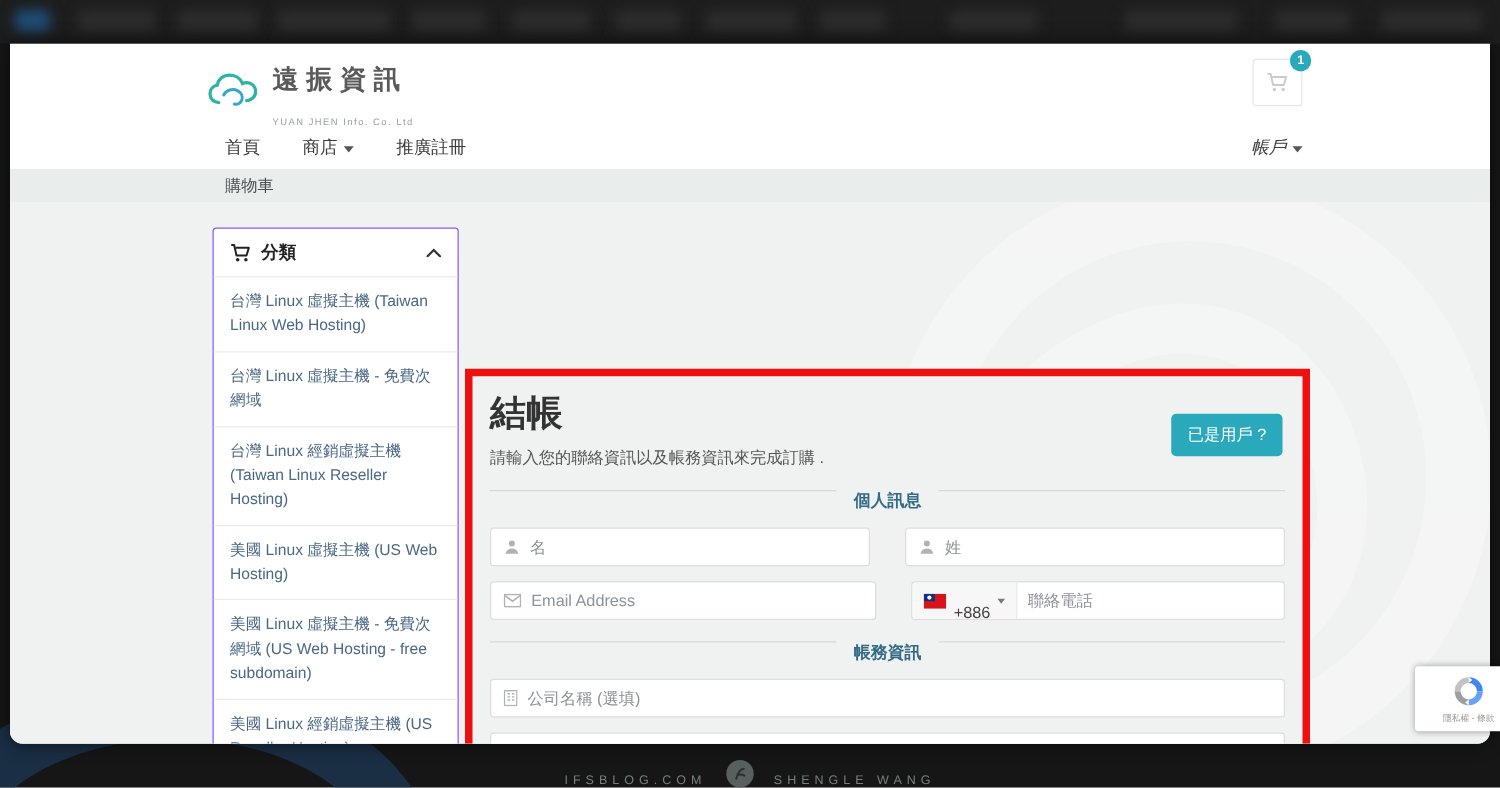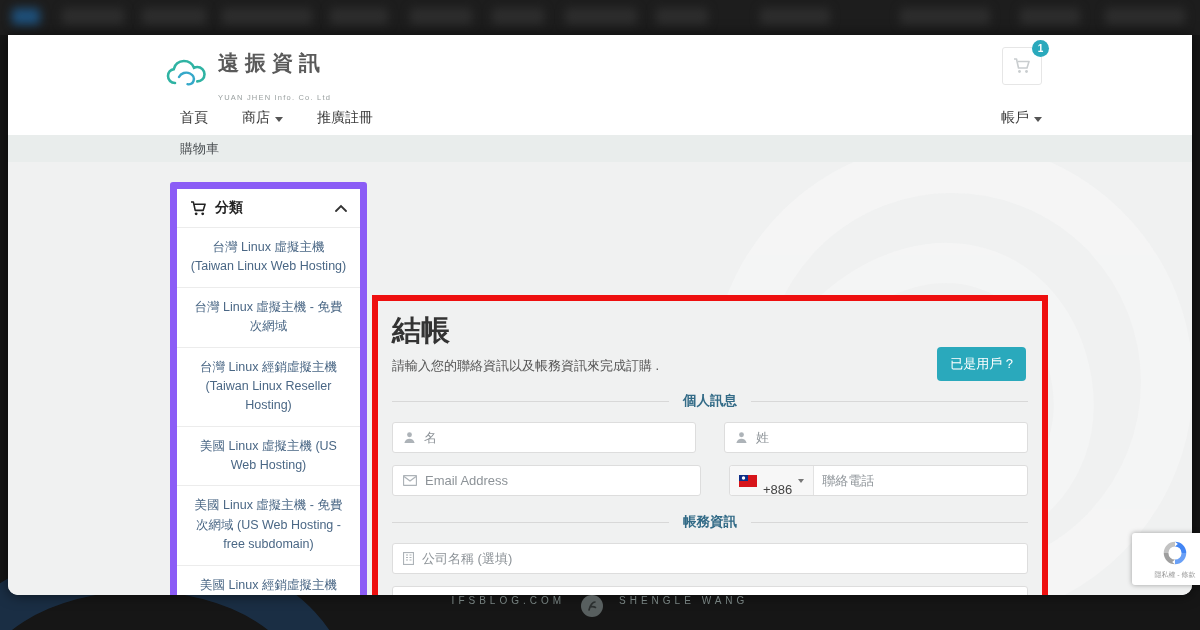--- a/index.html
+++ b/index.html
@@ -28,59 +28,59 @@
   .logo { position:absolute; left:157px; top:14px; display:flex; align-items:center; gap:9px; }
   .logo-text .zh { font-size:21px; letter-spacing:6px; color:#5a5a5a; font-weight:bold; }
   .logo-text .en { font-size:7.5px; letter-spacing:1.2px; color:#9aa0a0; margin-top:16px; }
 
   .cart-box { position:absolute; right:150px; top:12px; width:40px; height:38px; border:1px solid #e6e6e6; border-radius:3px; background:#fff; }
   .cart-box svg { position:absolute; left:10px; top:10px; }
   .cart-badge { position:absolute; right:-8px; top:-8px; width:17px; height:17px; border-radius:50%; background:#2aa9bc; color:#fff; font-size:10px; line-height:17px; text-align:center; font-weight:bold; }
 
   .main-nav { position:absolute; left:172px; bottom:8px; right:150px; display:flex; align-items:center; gap:34px; }
   .nav-item { font-size:14px; color:#3a3a3a; display:flex; align-items:center; gap:5px; cursor:pointer; }
-  .nav-item.account { margin-left:auto; }
+  .nav-item.account { margin-left:auto;font-style:italic; }
   .caret { width:0; height:0; border-left:4px solid transparent; border-right:4px solid transparent; border-top:5px solid #555; margin-top:2px; }
 
   
   .breadcrumb { height:27px; background:#e9edec; display:flex; align-items:center; padding-left:172px; font-size:13px; color:#4a4f52;text-align:right; }
 
   
   .content { position:relative; height:433px; background:#f0f1f1; overflow:hidden; }
   .watermark { position:absolute; right:-40px; top:-60px; opacity:.45; pointer-events:none; }
 
   
-  .sidebar { position:absolute; left:162px; top:20px; width:197px; background:#fff; border:7px solid #8b5cf6; border-radius:3px;text-align:center; }
+  .sidebar { position:absolute; left:162px; top:20px; width:197px; background:#fff; border:1px solid #8b5cf6; border-radius:3px; }
   .sidebar-header { display:flex; align-items:center; gap:8px; padding:10px 13px; font-size:14px; font-weight:bold; color:#222; cursor:pointer; }
   .sidebar-header .chev { margin-left:auto; }
   .side-item { border-top:1px solid #ececec; padding:10px 13px; font-size:12.5px; line-height:1.55; color:#4a6785; cursor:pointer; }
 
   
   .checkout { position:absolute; left:364px; top:133px; width:676px; height:427px; border:6px solid #ee0f0f; background:#f0f1f1; padding:10px 14px 0 14px; overflow:hidden; }
   .co-title { font-size:29px; font-weight:bold; color:#333; }
   .co-sub { font-size:13px; color:#555; margin-top:6px; }
-  .existing-user { position:absolute; right:16px; top:46px; background:#2aa9bc; color:#fff; font-size:13px; padding:8px 13px; border:none; border-radius:4px; cursor:pointer; }
-
-  .section-divider { display:flex; align-items:center; gap:14px; margin:17px 0 12px 0; }
+  .existing-user { position:absolute; right:16px; top:30px; background:#2aa9bc; color:#fff; font-size:13px; padding:8px 13px; border:none; border-radius:4px; cursor:pointer; }
+
+  .section-divider { display:flex; align-items:flex-start; gap:14px; margin:17px 0 12px 0; }
   .section-divider .line { flex:1; height:1px; background:#d8d8d8; }
   .section-divider .label { font-size:13.5px; font-weight:bold; color:#336b87; }
 
   .frow { display:flex; gap:28px; margin-bottom:12px; }
   .field { display:flex; align-items:center; gap:8px; background:#fff; border:1px solid #ddd; border-radius:3px; height:31px; padding:0 10px; flex:1; }
   .field input { border:none; outline:none; flex:1; font-size:13px; color:#333; background:transparent; font-family:inherit; min-width:0; }
   .field input::placeholder { color:#8d9398; opacity:1; }
   .field .fic { flex:0 0 auto; display:flex; }
 
   .phone-field { padding-left:0; }
   .phone-left { display:flex; align-items:center; gap:6px; padding:0 9px; height:100%; background:#f7f7f7; border-right:1px solid #e2e2e2; border-radius:3px 0 0 3px; cursor:pointer; }
   .phone-code { font-size:13px; color:#444;margin-top:18px; }
   .phone-caret { width:0; height:0; border-left:3.5px solid transparent; border-right:3.5px solid transparent; border-top:4px solid #777; }
 
   
-  .footer { position:absolute; left:0; bottom:0; width:1200px; height:35px; display:flex; align-items:flex-start; justify-content:center; gap:16px; }
+  .footer { position:absolute; left:0; bottom:0; width:1200px; height:35px; display:flex; align-items:flex-end; justify-content:center; gap:16px; }
   .footer .ft { font-size:10px; letter-spacing:4px; color:#75807f; }
   .footer-logo { width:22px; height:22px; border-radius:50%; background:#585f5f; display:flex; align-items:center; justify-content:center; color:#2b2f2f; font-size:11px; font-weight:bold; }
 
   
   .blue-arc { position:absolute; left:-70px; bottom:-215px; width:420px; height:300px; border-radius:50%; border:46px solid #1d3c5e; opacity:.65; }
 
   
   .recaptcha { position:absolute; left:1132px; top:533px; width:86px; height:52px; background:#fff; border-radius:3px 0 0 3px; box-shadow:0 0 5px rgba(0,0,0,.35); display:flex; flex-direction:column; align-items:center; justify-content:center; gap:2px; }
   .recaptcha .rc-label { font-size:7px; color:#9a9a9a; }
 </style>

